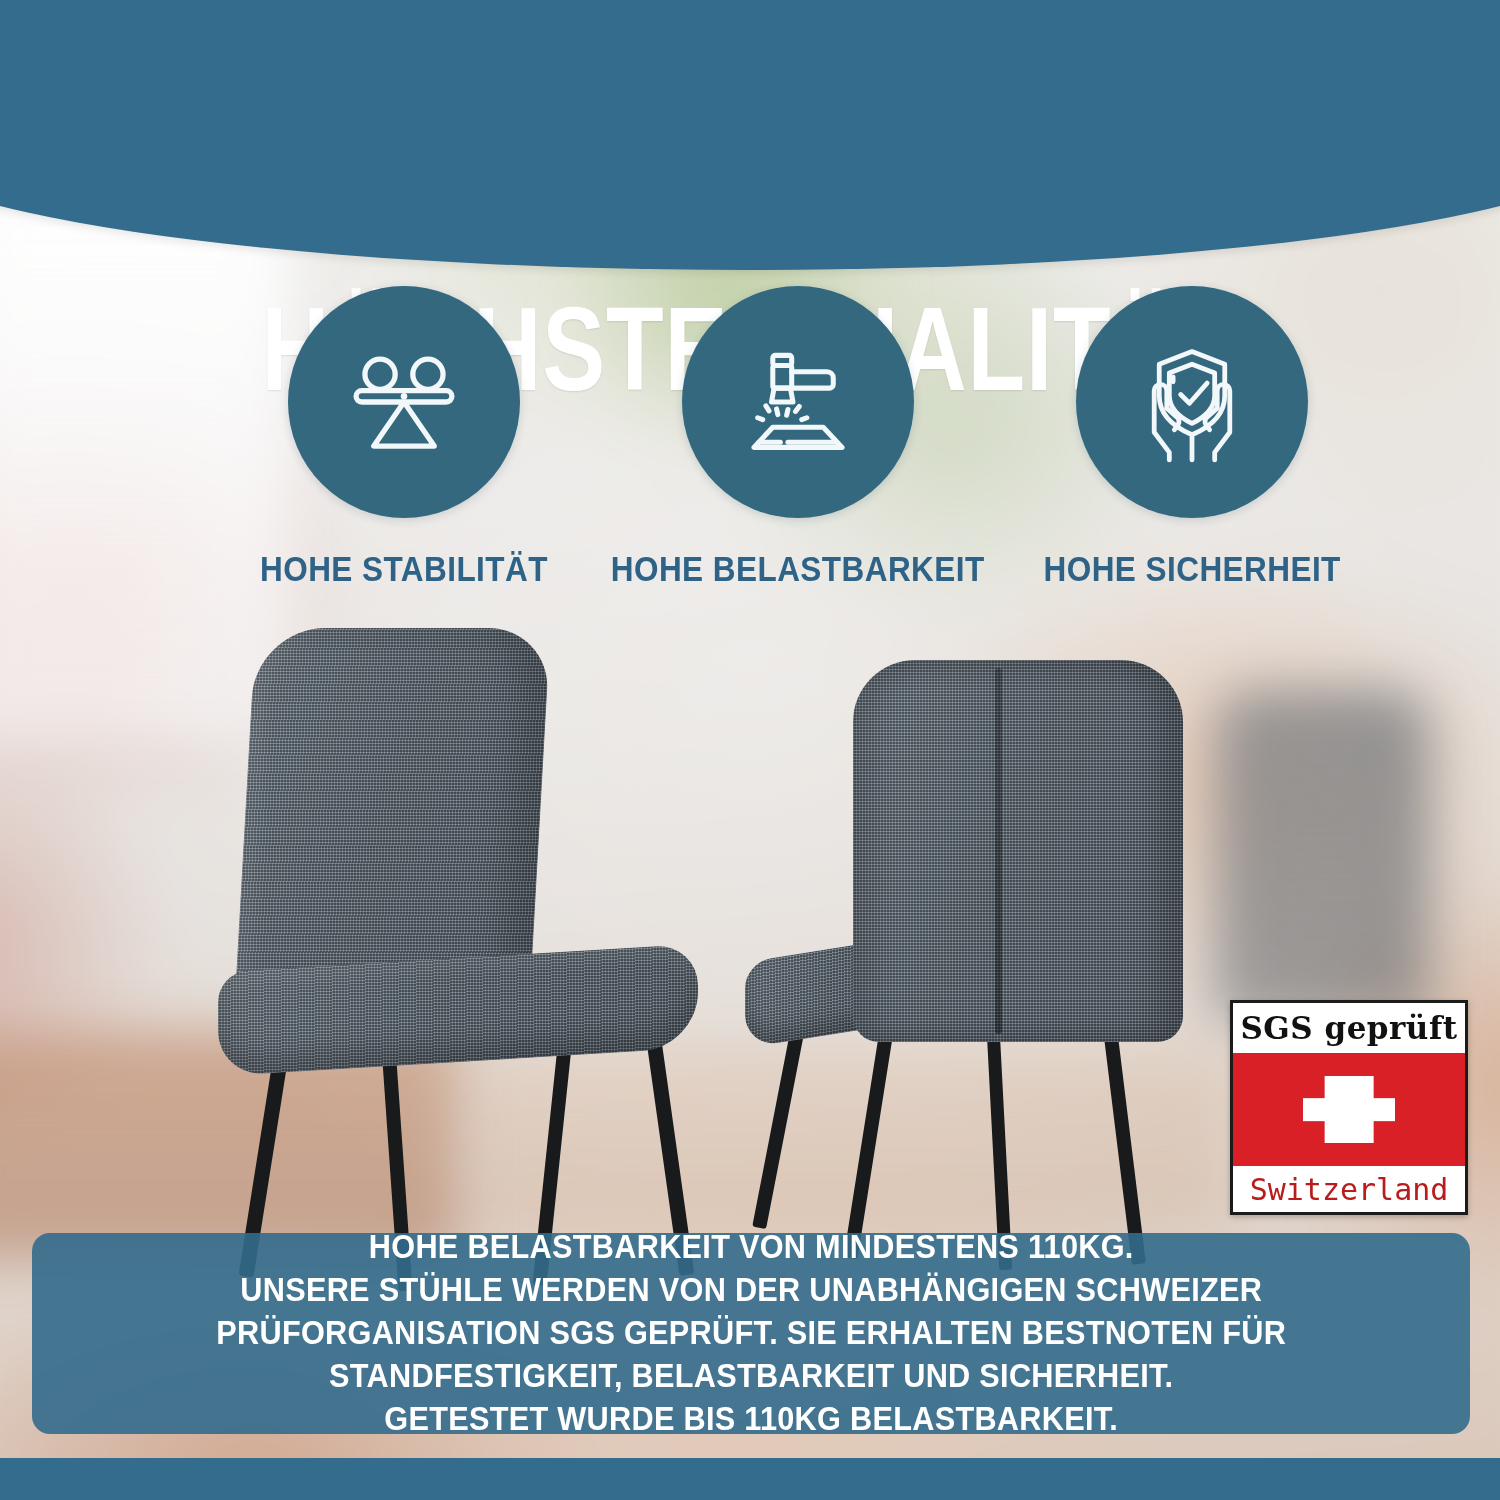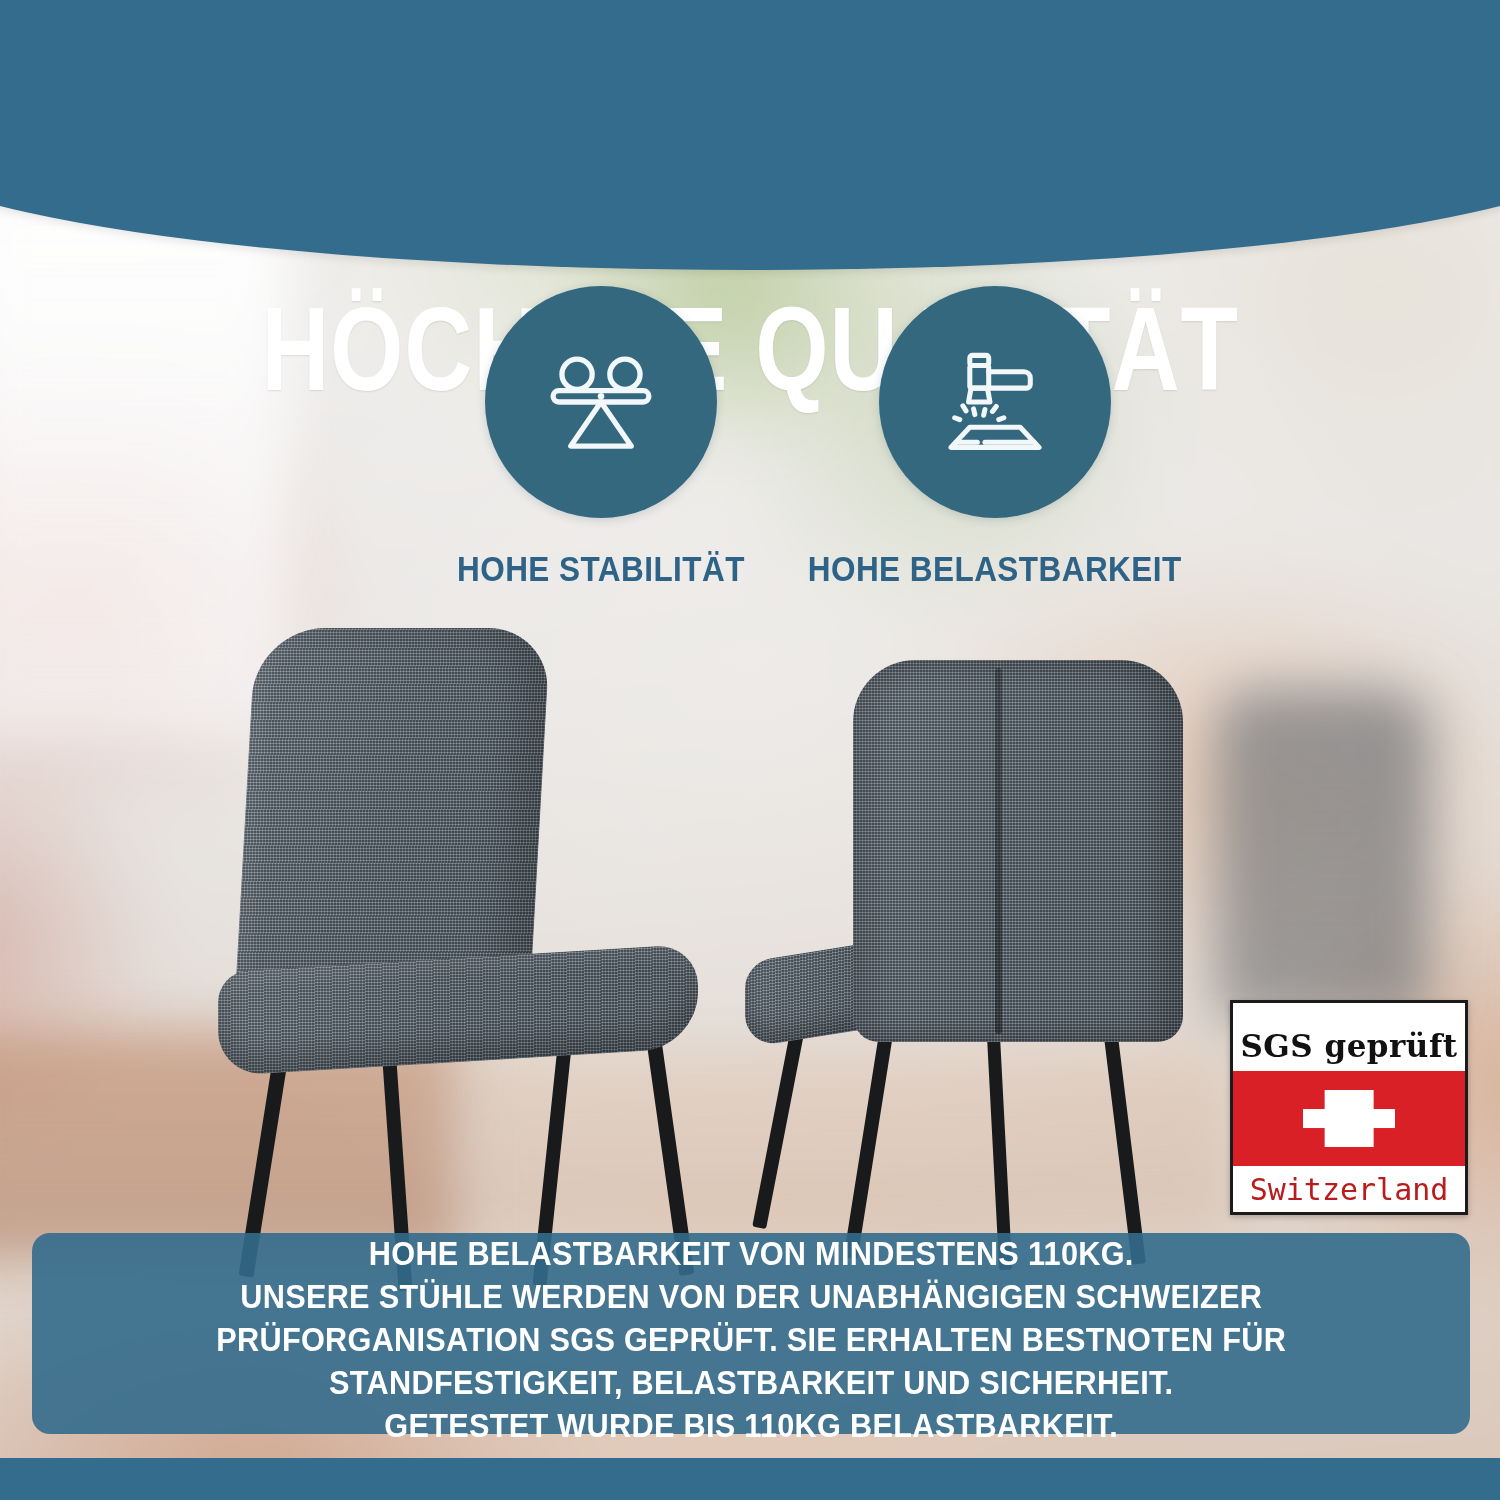--- a/index.html
+++ b/index.html
@@ -222,21 +222,20 @@
     background: #ffffff;
     display: flex;
     align-items: center;
     justify-content: center;
     font-family: "DejaVu Serif", serif;
     font-weight: 700;
     font-size: 31px;
     color: #111111;
     letter-spacing: 0.5px;
     white-space: nowrap;
-    margin-top: 18px;
   }
   .sgs-flag {
     flex: 1;
     background: #da2027;
     position: relative;
   }
   .sgs-flag::before,
   .sgs-flag::after {
     content: "";
     position: absolute;
@@ -267,20 +266,21 @@
 
   
   .bottom-banner {
     position: absolute;
     left: 32px;
     top: 1233px;
     width: 1438px;
     height: 201px;
     background: rgba(51,108,140,0.90);
     display: flex;
+    align-items: center;
     justify-content: center;
     box-sizing: border-box;
     border-radius: 18px;
   }
   .bottom-text {
     color: #ffffff;
     text-align: center;
     font-family: "Liberation Sans", sans-serif;
     font-weight: 700;
     font-size: 33px;
@@ -373,20 +373,39 @@
           <path d="M19 82 L36 82"></path>
           <path d="M42 82 L81 82"></path>
         </svg>
       </div>
       <div class="feature-label">
         <span>HOHE</span>
         <span>BELASTBARKEIT</span>
       </div>
     </div>
 
+    <div class="feature">
+      <div class="feature-circle">
+        <svg viewBox="0 0 100 100" fill="none" stroke="#f2f7fa" stroke-width="3.8" stroke-linecap="round" stroke-linejoin="round">
+          <path d="M50 10 L76 20 L76 45 C76 60 64 70 50 76 C36 70 24 60 24 45 L24 20 Z"></path>
+          <path d="M50 20 L68 27 L68 45 C68 55 60 62 50 67 C40 62 32 55 32 45 L32 27 Z"></path>
+          <path d="M41 44 L48 51 L62 35"></path>
+          <path d="M35 30 L35 34"></path>
+          <path d="M30 55 L30 41 a5 5 0 0 0 -10 0 L20 74 l12 16 L32 96"></path>
+          <path d="M30 55 L38 62 a5 5 0 0 1 1 6 L36 72"></path>
+          <path d="M70 55 L70 41 a5 5 0 0 1 10 0 L80 74 l-12 16 L68 96"></path>
+          <path d="M70 55 L62 62 a5 5 0 0 0 -1 6 L64 72"></path>
+          <path d="M50 78 L50 96"></path>
+        </svg>
+      </div>
+      <div class="feature-label">
+        <span>HOHE</span>
+        <span>SICHERHEIT</span>
+      </div>
+    </div>
 
   </div>
 
   <div class="sgs-badge">
     <div class="sgs-top">SGS geprüft</div>
     <div class="sgs-flag"></div>
     <div class="sgs-bottom">Switzerland</div>
   </div>
 
   <div class="bottom-banner">

